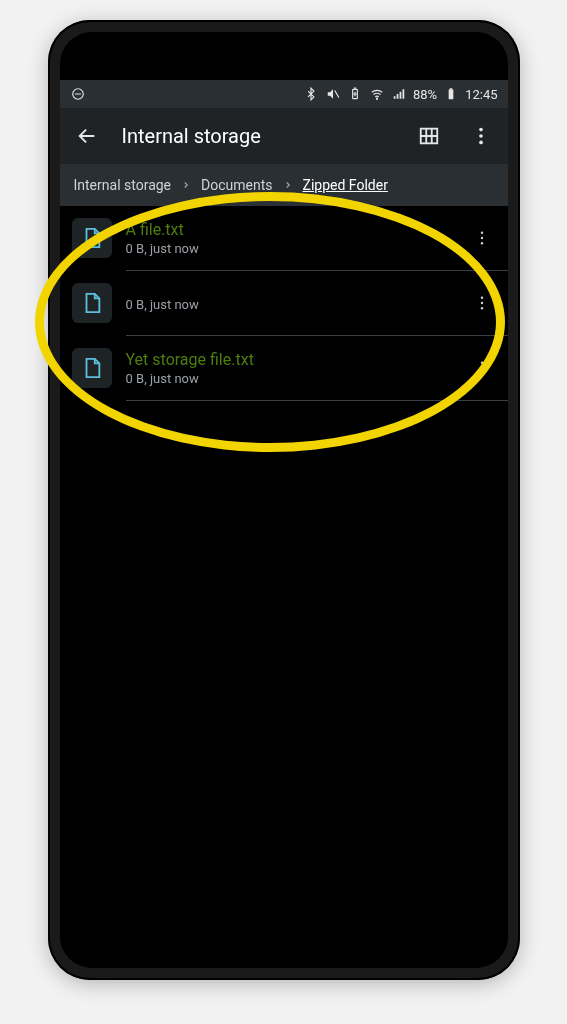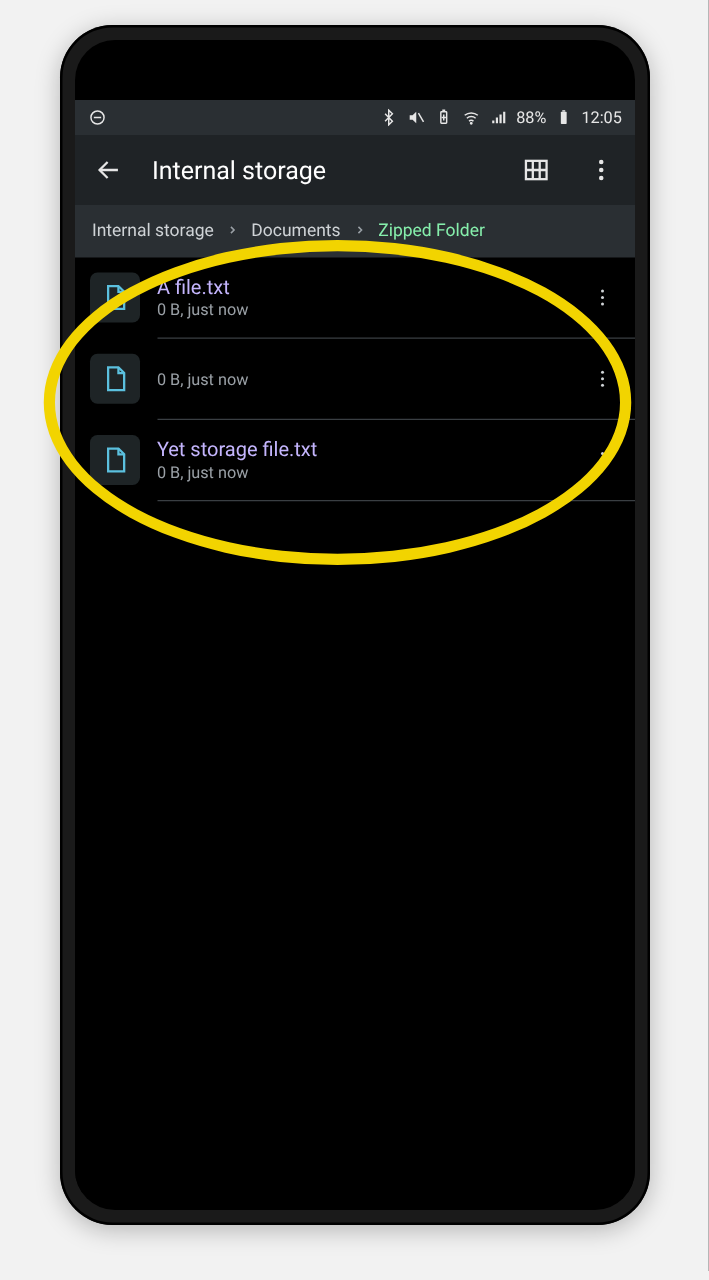--- a/index.html
+++ b/index.html
@@ -80,38 +80,38 @@
       display: flex;
       align-items: center;
       padding: 0 14px;
       gap: 10px;
       font-size: 14px;
       color: #cfd3d6;
       overflow: hidden;
       white-space: nowrap;
     }
     .crumbs .sep { color: #9aa0a6; }
-    .crumbs .active { color: #86efac; }
+    .crumbs .active { color: #ffffff; text-decoration: underline; }
     
     .filelist { flex: 1; overflow: hidden; }
     .filerow {
       display: flex;
       align-items: center;
       padding: 12px 12px;
       gap: 14px;
     }
     .ficon {
       width: 40px; height: 40px;
       background: #1e2426;
       border-radius: 6px;
       display: flex; align-items: center; justify-content: center;
     }
     .ficon svg { width: 22px; height: 26px; }
     .ftext { flex: 1; min-width: 0; }
-    .ftitle { font-size: 16px; color: #c4b5fd; }
+    .ftitle { font-size: 16px; color: #4d7c0f; }
     .fsub { font-size: 13px; color: #9aa0a6; margin-top: 2px; }
     .rowmenu { width: 28px; display: flex; align-items: center; justify-content: center; color: #cfd3d6; }
     .rowmenu svg { width: 18px; height: 18px; }
     .hr { height: 1px; background: #3a3f43; margin-left: 66px; }
     
     .anno {
       position: absolute;
       pointer-events: none;
       z-index: 50;
     }
@@ -171,21 +171,21 @@
               <path d="M3 20h3v-4H3zM8 20h3v-8H8zM13 20h3V8h-3zM18 20h3V4h-3z"></path>
             </svg>
         </span>
         <span>88%</span>
         <span class="sb-ico">
           <svg viewBox="0 0 24 24" fill="#e6e6e6">
               <rect x="8" y="4" width="8" height="17" rx="1"></rect>
               <rect x="10" y="2" width="4" height="2"></rect>
             </svg>
         </span>
-        <span>12:05</span>
+        <span>12:45</span>
       </div>
 
       <div class="appheader">
         <span class="iconbtn">
           <svg viewBox="0 0 24 24" fill="none" stroke="#e6e6e6" stroke-width="2">
               <line x1="20" y1="12" x2="4" y2="12"></line>
               <polyline points="11 5 4 12 11 19"></polyline>
             </svg>
         </span>
         <span class="title">Internal storage</span>

